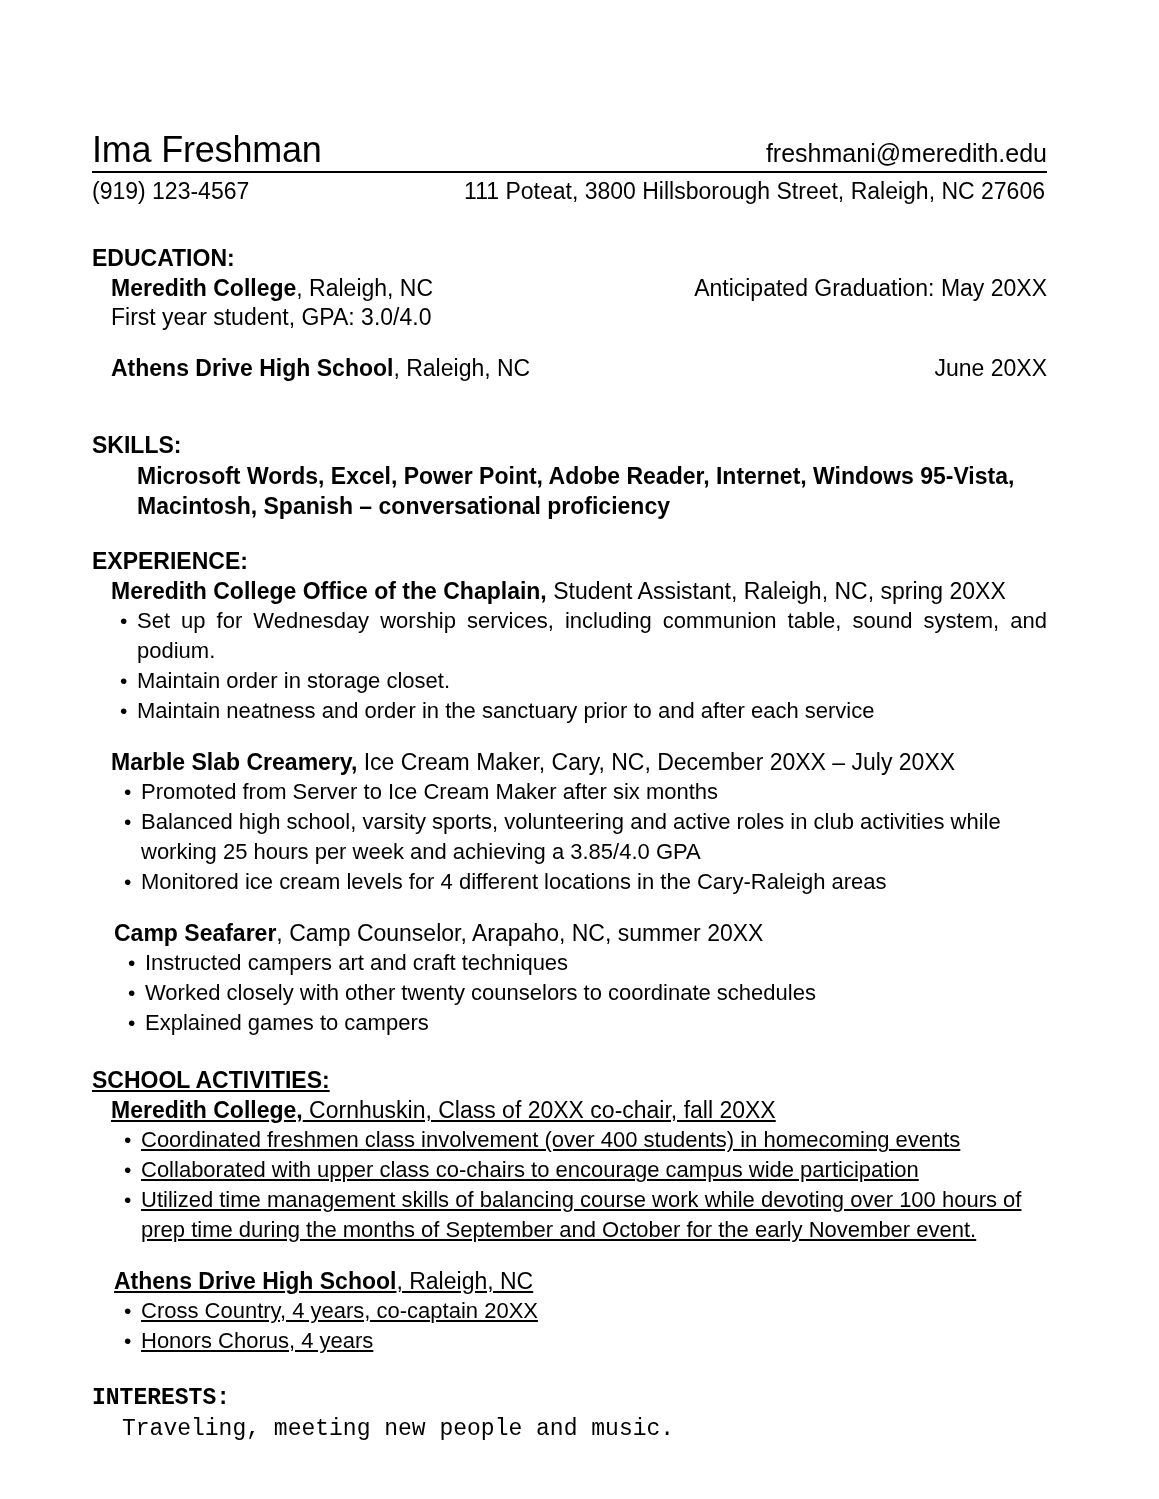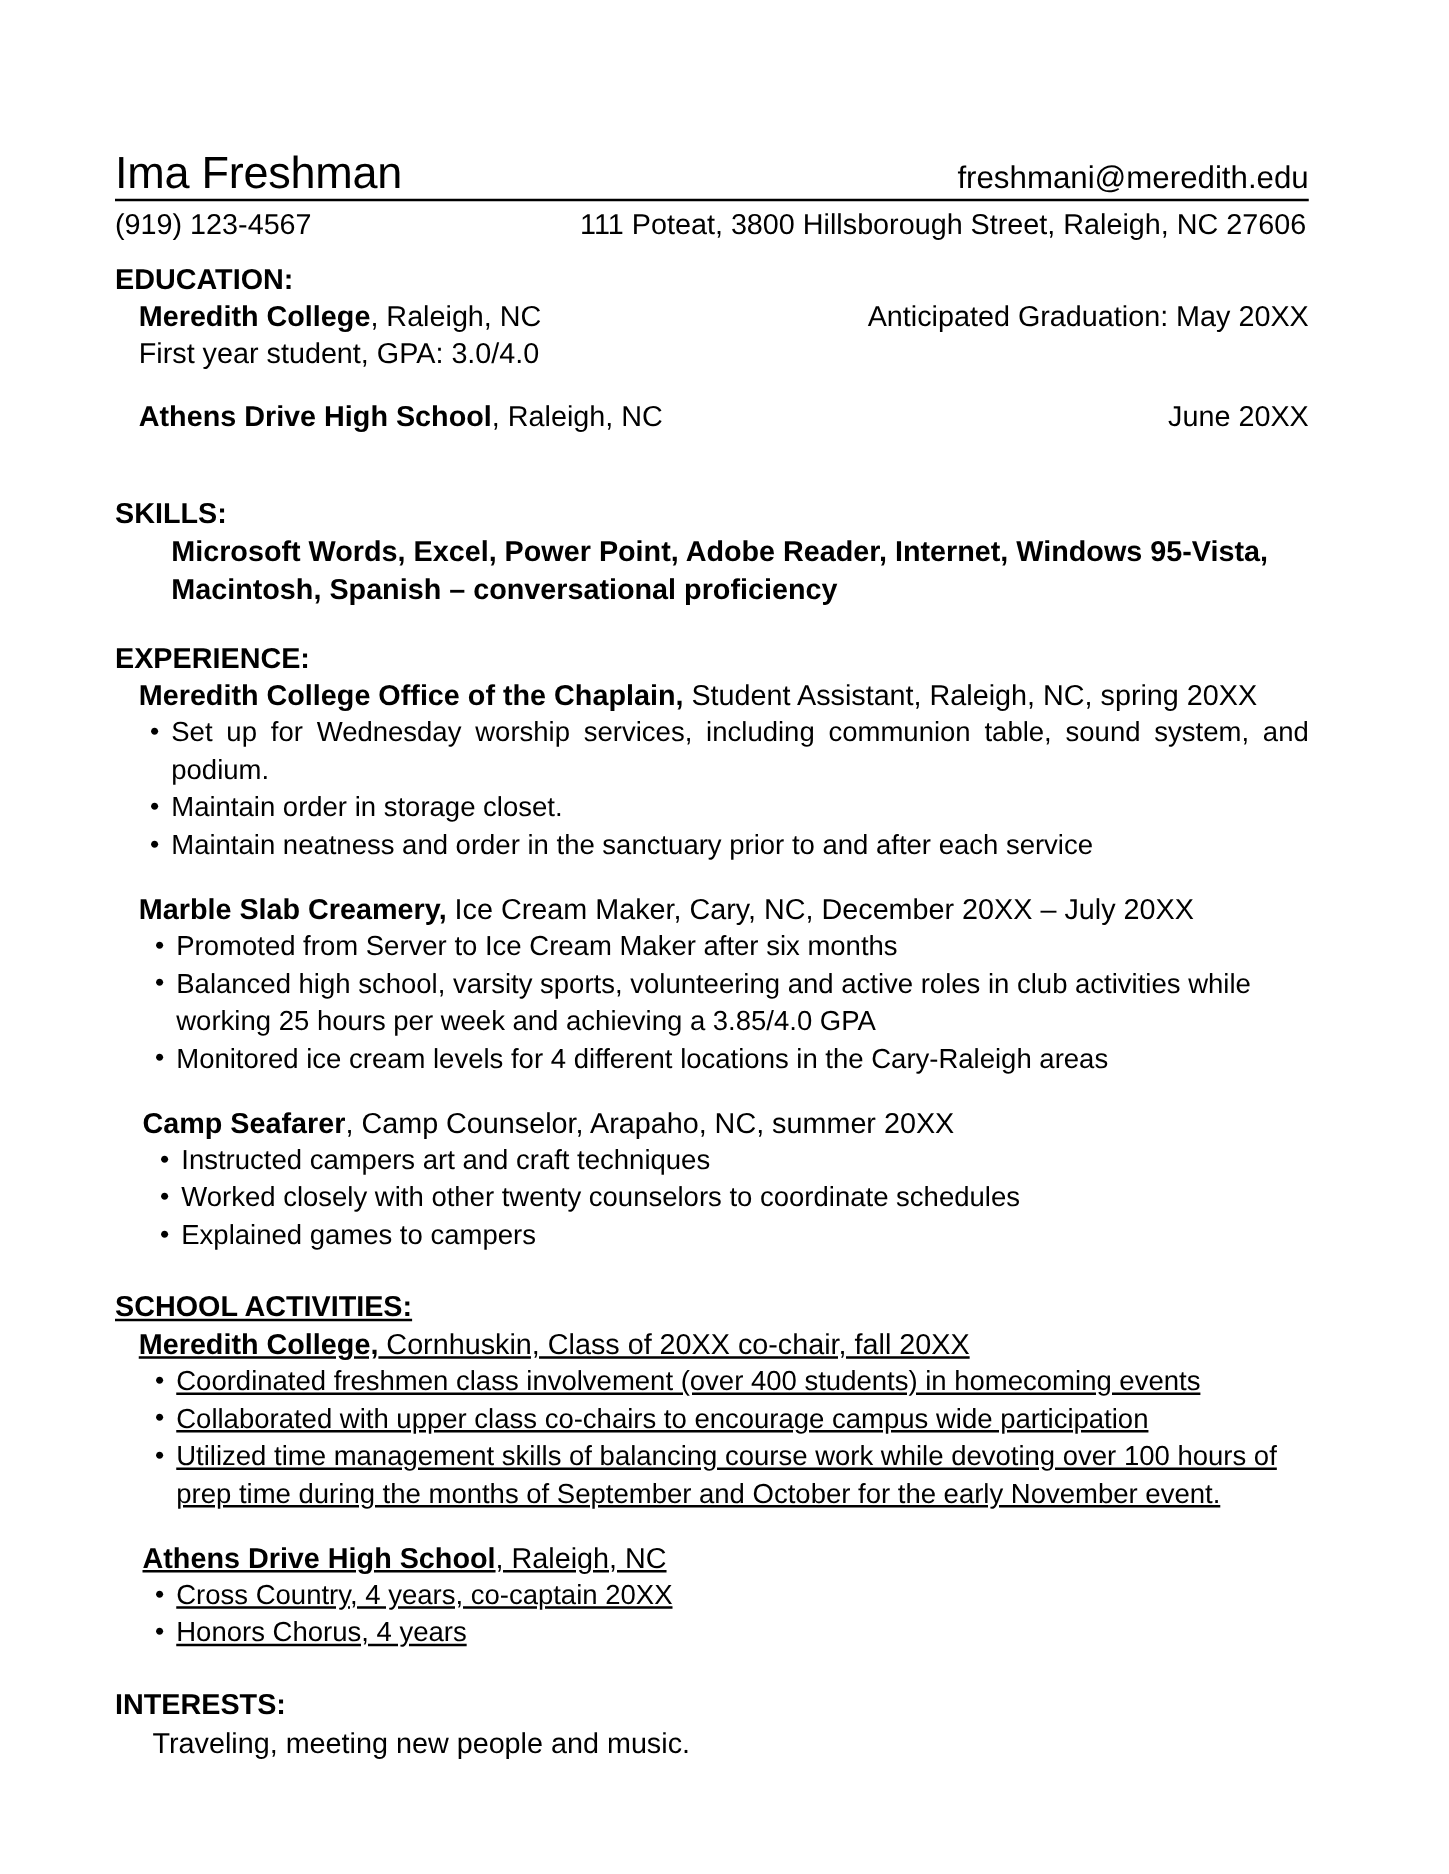--- a/index.html
+++ b/index.html
@@ -18,21 +18,21 @@
     position: relative;
     width: 1159px;
     height: 1499px;
     background: #ffffff;
     box-sizing: border-box;
     padding: 0;
   }
   .content {
     position: absolute;
     left: 92px;
-    top: 118px;
+    top: 130px;
     width: 955px;
   }
 
   
   .header-row {
     display: flex;
     align-items: baseline;
     justify-content: space-between;
     border-bottom: 2px solid #000;
     padding-bottom: 1px;
@@ -53,21 +53,21 @@
     margin-top: 4px;
     font-size: 23px;
     line-height: 28px;
   }
   .contact-addr {
     margin-right: 2px;
   }
 
   
   .section {
-    margin-top: 16px;
+    margin-top: 39px;
   }
   .section-title {
     font-size: 23px;
     line-height: 28px;
     font-weight: bold;
     margin-bottom: 2px;
   }
   .entry {
     margin-left: 19px;
     font-size: 23px;
@@ -200,19 +200,19 @@
 
       <div class="gap-md"></div>
 
       <div class="plain-line" style="margin-left:22px;"><b>Athens Drive High School</b><span>, Raleigh, NC</span></div>
       <ul class="bullets indent-mid">
         <li>Cross Country, 4 years, co-captain 20XX</li>
         <li>Honors Chorus, 4 years</li>
       </ul>
     </div>
 
-    <div class="section" style="margin-top:28px;">
+    <div class="section" style="margin-top:28px;font-family:Liberation Mono, monospace;">
       <div class="section-title">INTERESTS:</div>
       <div class="body-text-interests">Traveling, meeting new people and music.</div>
     </div>
 
   </div>
 </div>
 
 </body></html>

